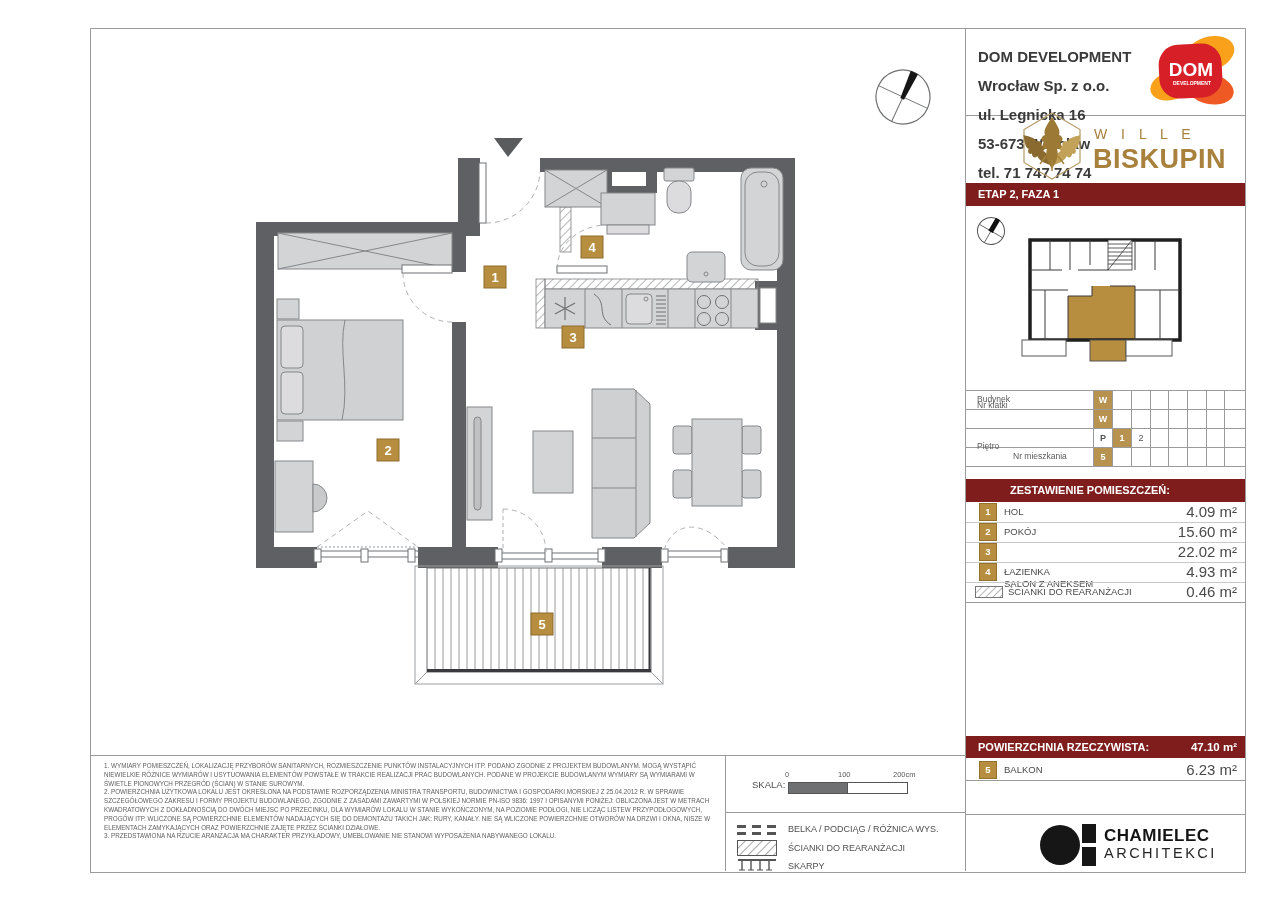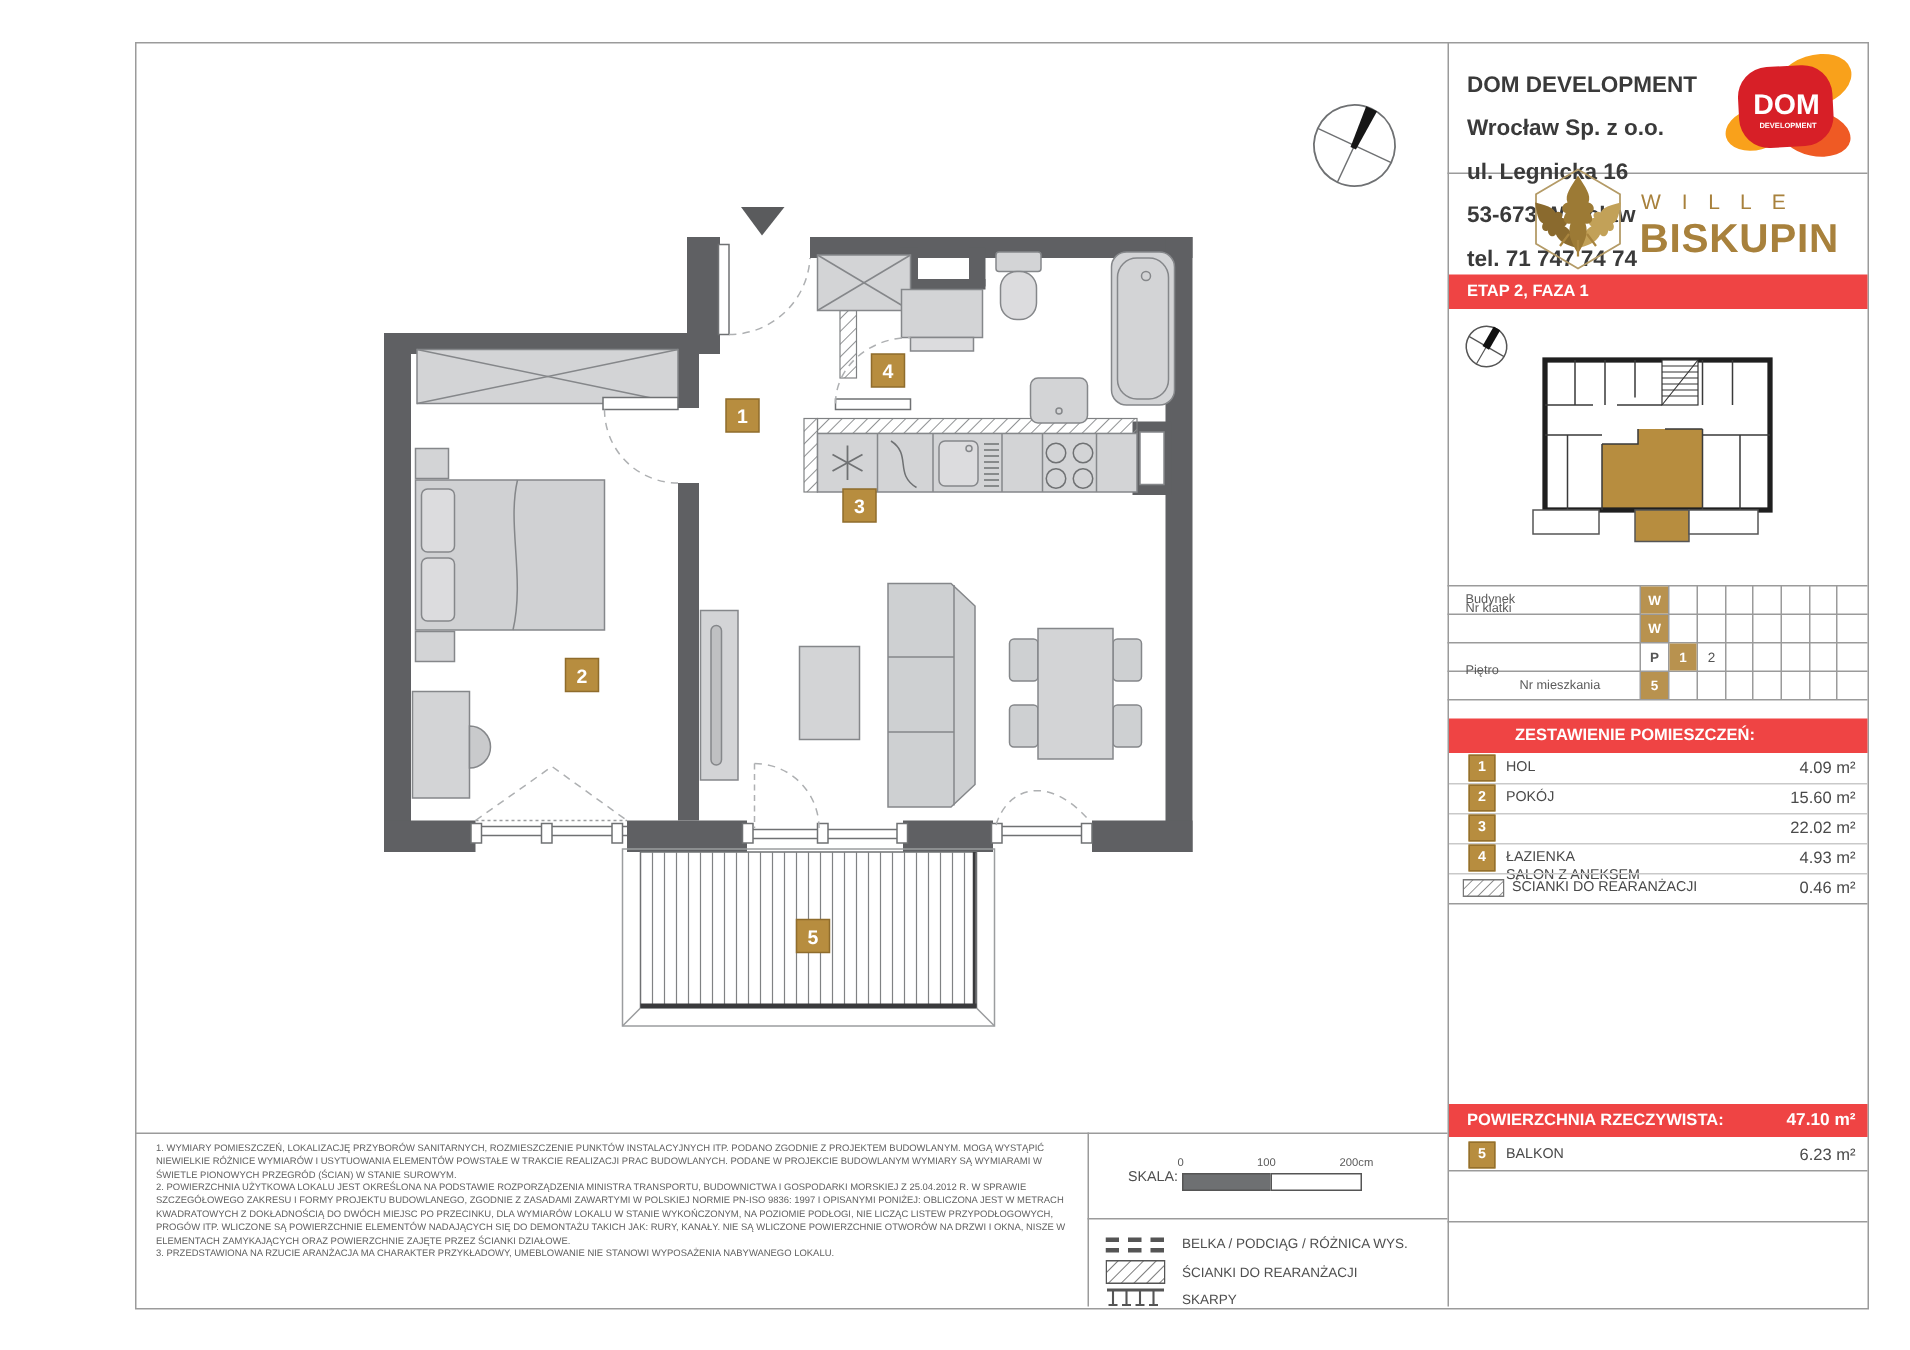--- a/index.html
+++ b/index.html
@@ -2,26 +2,26 @@
 <html><head>
 <meta charset="utf-8">
 <style>
   html,body{margin:0;padding:0;background:#fff;}
   .page{position:relative;width:1273px;height:900px;background:#fff;
         font-family:"Liberation Sans",sans-serif;color:#3c3c3c;overflow:hidden;}
   .abs{position:absolute;}
   .ln{background:#9b9b9b;}
   .sheet-border{border:1px solid #9b9b9b;}
   .company{font-size:15px;font-weight:bold;line-height:14.4px;color:#3a3a3a;white-space:pre-line;}
-  .goldband{background:#ef4444;color:#fff;font-weight:bold;}
+  .goldband{background:#7f1d1d;color:#fff;font-weight:bold;}
   .tbl-label{font-size:8.5px;color:#5a5a5a;line-height:19px;}
   .cell{font-size:9px;line-height:19px;text-align:center;}
   .cell-gold{background:#b8924f;color:#fff;font-weight:bold;}
   .room-name{font-size:9.5px;color:#4a4a4a;line-height:20px;}
-  .room-area{font-size:11px;color:#4a4a4a;line-height:20px;}
+  .room-area{font-size:15px;color:#4a4a4a;line-height:20px;}
   .nsq{background:#b78d3f;border:1px solid #94702d;color:#fff;font-size:9.5px;font-weight:bold;
        text-align:center;line-height:15px;width:16px;height:16px;}
   .band-label{font-size:11px;padding-left:12px;line-height:22px;}
   .band-value{font-size:11.5px;line-height:22px;text-align:right;padding-right:8px;}
   .notes{font-size:6.3px;line-height:8.8px;color:#606060;}
   .legend-label{font-size:9px;color:#4f4f4f;line-height:17px;}
   .skala{font-size:9.5px;color:#4f4f4f;}
   .scale-num{font-size:7.5px;color:#5a5a5a;}
   .cham1{font-size:17px;font-weight:bold;color:#141414;letter-spacing:.5px;line-height:19px;}
   .cham2{font-size:14.5px;color:#262626;letter-spacing:2.5px;line-height:17px;}
@@ -381,14 +381,25 @@
     <div class="band-label abs" style="left:0;">POWIERZCHNIA RZECZYWISTA:</div>
     <div class="band-value abs" style="right:0;">47.10 m²</div>
   </div>
   <div class="abs" style="left:966px;top:758px;width:279px;height:22px;border-bottom:1px solid #9b9b9b;">
     <div class="abs nsq" style="left:13px;top:3px;">5</div>
     <div class="abs room-name" style="left:38px;top:2px;">BALKON</div>
     <div class="abs room-area" style="right:8px;top:2px;">6.23 m²</div>
   </div>
   <div class="abs ln" style="left:965px;top:814px;width:280px;height:1px;"></div>
 
+  <div class="abs" style="left:1040px;top:822px;width:200px;height:46px;">
+    <svg class="abs" style="left:0;top:0;" width="58" height="46">
+      <circle cx="20" cy="23" r="20" fill="#161616"></circle>
+      <rect x="42" y="2" width="14" height="19" fill="#161616"></rect>
+      <rect x="42" y="25" width="14" height="19" fill="#161616"></rect>
+    </svg>
+    <div class="abs" style="left:64px;top:4px;">
+      <div class="cham1">CHAMIELEC</div>
+      <div class="cham2">ARCHITEKCI</div>
+    </div>
+  </div>
 
 </div>
 
 </body></html>

